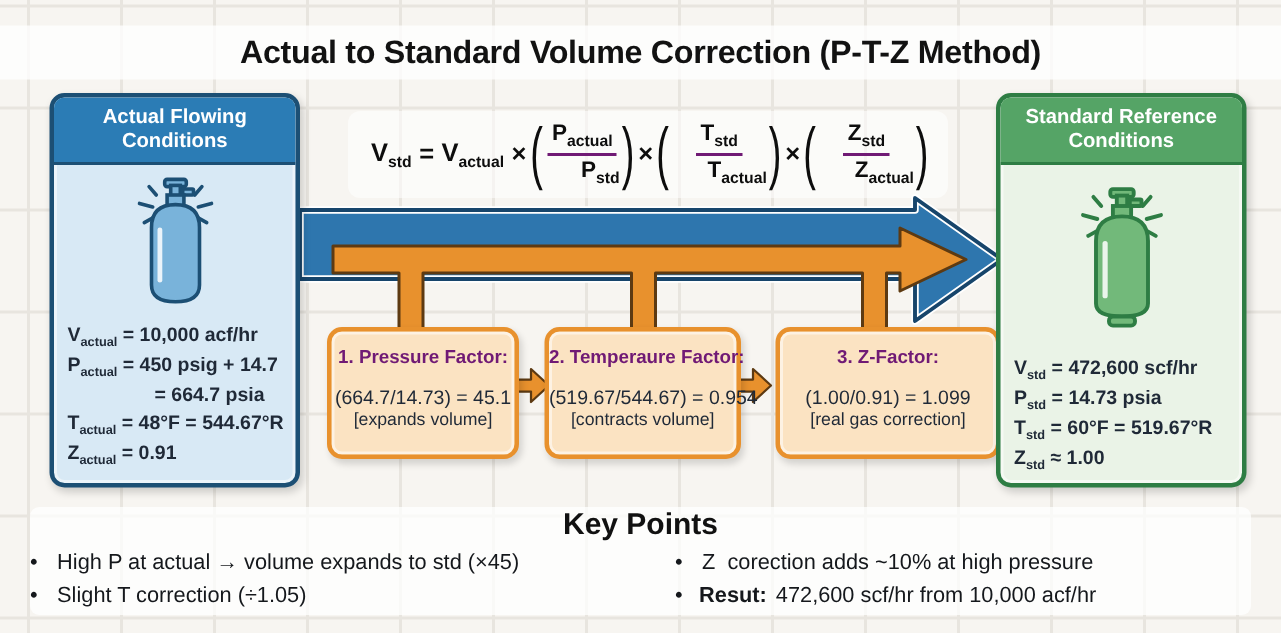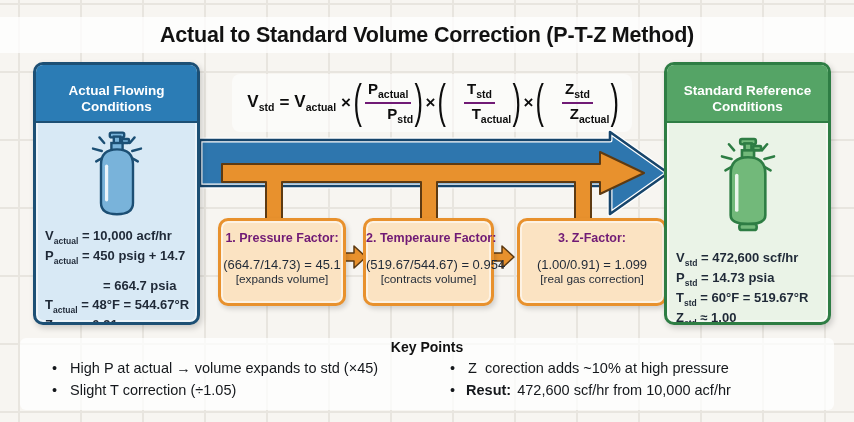--- a/index.html
+++ b/index.html
@@ -23,30 +23,30 @@
   }
   .title-band{position:absolute;left:0;top:17px;width:854px;height:36px;
     background:rgba(255,255,255,0.78);display:flex;align-items:center;justify-content:center;}
   .title{font-size:21.5px;font-weight:bold;color:#121212;letter-spacing:-0.2px;}
 
   
   .panel{position:absolute;top:62px;width:167px;height:263px;border:3px solid;border-radius:10px;
     box-shadow:2px 3px 6px rgba(0,0,0,0.18), inset 0 0 0 2px rgba(255,255,255,0.5);overflow:hidden;}
   .panel.pleft{left:33px;border-color:var(--blue-border);background:var(--blue-body);}
   .panel.pright{left:664px;border-color:var(--green-border);background:var(--green-body);}
-  .panel-header{padding:18px 3px 6px;text-align:center;color:#fff;font-weight:bold;
+  .panel-header{padding:5px 3px 6px;text-align:center;color:#fff;font-weight:bold;
     font-size:13.5px;line-height:1.2;}
   .pleft .panel-header{background:var(--blue-header);border-bottom:2px solid var(--blue-border);}
   .pright .panel-header{background:var(--green-header);border-bottom:2px solid var(--green-border);}
   .panel-icon{display:flex;justify-content:center;}
   .pleft .panel-icon{height:100px;padding-top:4px;}
   .pright .panel-icon{height:122px;padding-top:6px;}
   .panel-values{padding:4px 9px 0;font-size:13px;font-weight:bold;color:#1f2937;line-height:1.44;white-space:nowrap;}
   .panel-values sub{font-size:8.5px;}
-  .vline.indent{padding-left:58px;margin-top:10px;}
+  .vline.indent{padding-left:58px;}
 
   
   .formula{position:absolute;left:232px;top:74px;width:400px;height:58px;
     display:flex;align-items:center;justify-content:center;gap:4px;
     background:rgba(255,255,255,0.55);border-radius:8px;
     font-weight:bold;color:#0d0d0d;font-size:17px;white-space:nowrap;}
   .formula sub{font-size:10.5px;font-weight:bold;}
   .frac{display:inline-flex;flex-direction:column;align-items:center;font-size:15px;line-height:1.2;}
   .frac .num{border-bottom:2px solid #701a75;padding:0 3px 1px;}
   .frac .den{padding-top:1px;margin-left:24px;}
@@ -81,23 +81,23 @@
   .pright .cyl{width:104px;height:112px;}
   .cyl-shape-blue{fill:var(--cyl-blue);stroke:var(--blue-border);stroke-width:3;}
   .cyl-spray-blue{stroke:var(--blue-border);stroke-width:3;stroke-linecap:round;fill:none;}
   .cyl-shape-green{fill:var(--cyl-green);stroke:var(--green-border);stroke-width:3;}
   .cyl-spray-green{stroke:var(--green-border);stroke-width:3;stroke-linecap:round;fill:none;}
   .cyl-highlight{stroke:rgba(255,255,255,0.85);stroke-width:4;stroke-linecap:round;fill:none;}
 
   
   .keypoints-band{position:absolute;left:20px;top:338px;width:814px;height:72px;
     background:rgba(255,255,255,0.75);border-radius:6px;}
-  .kp-title{text-align:center;font-weight:bold;font-size:14px;color:#111;margin-top:1px;}
+  .kp-title{text-align:center;font-weight:bold;font-size:20px;color:#111;margin-top:1px;}
   .kp-cols{display:flex;margin-top:2px;}
-  .kp-col-left{width:418px;padding-left:32px;text-align:right;}
+  .kp-col-left{width:418px;text-align:right;}
   .kp-col-right{flex:1;padding-left:12px;}
   .kp-item{font-size:14.5px;color:#15181c;line-height:1.52;display:flex;white-space:pre;}
   .kp-item::before{content:"\2022";margin-right:11px;}
   .kp-item b{margin-right:2px;}
 </style>
 </head>
 <body>
 
 <div class="title-band">
   <div class="title">Actual to Standard Volume Correction (P-T-Z Method)</div>

